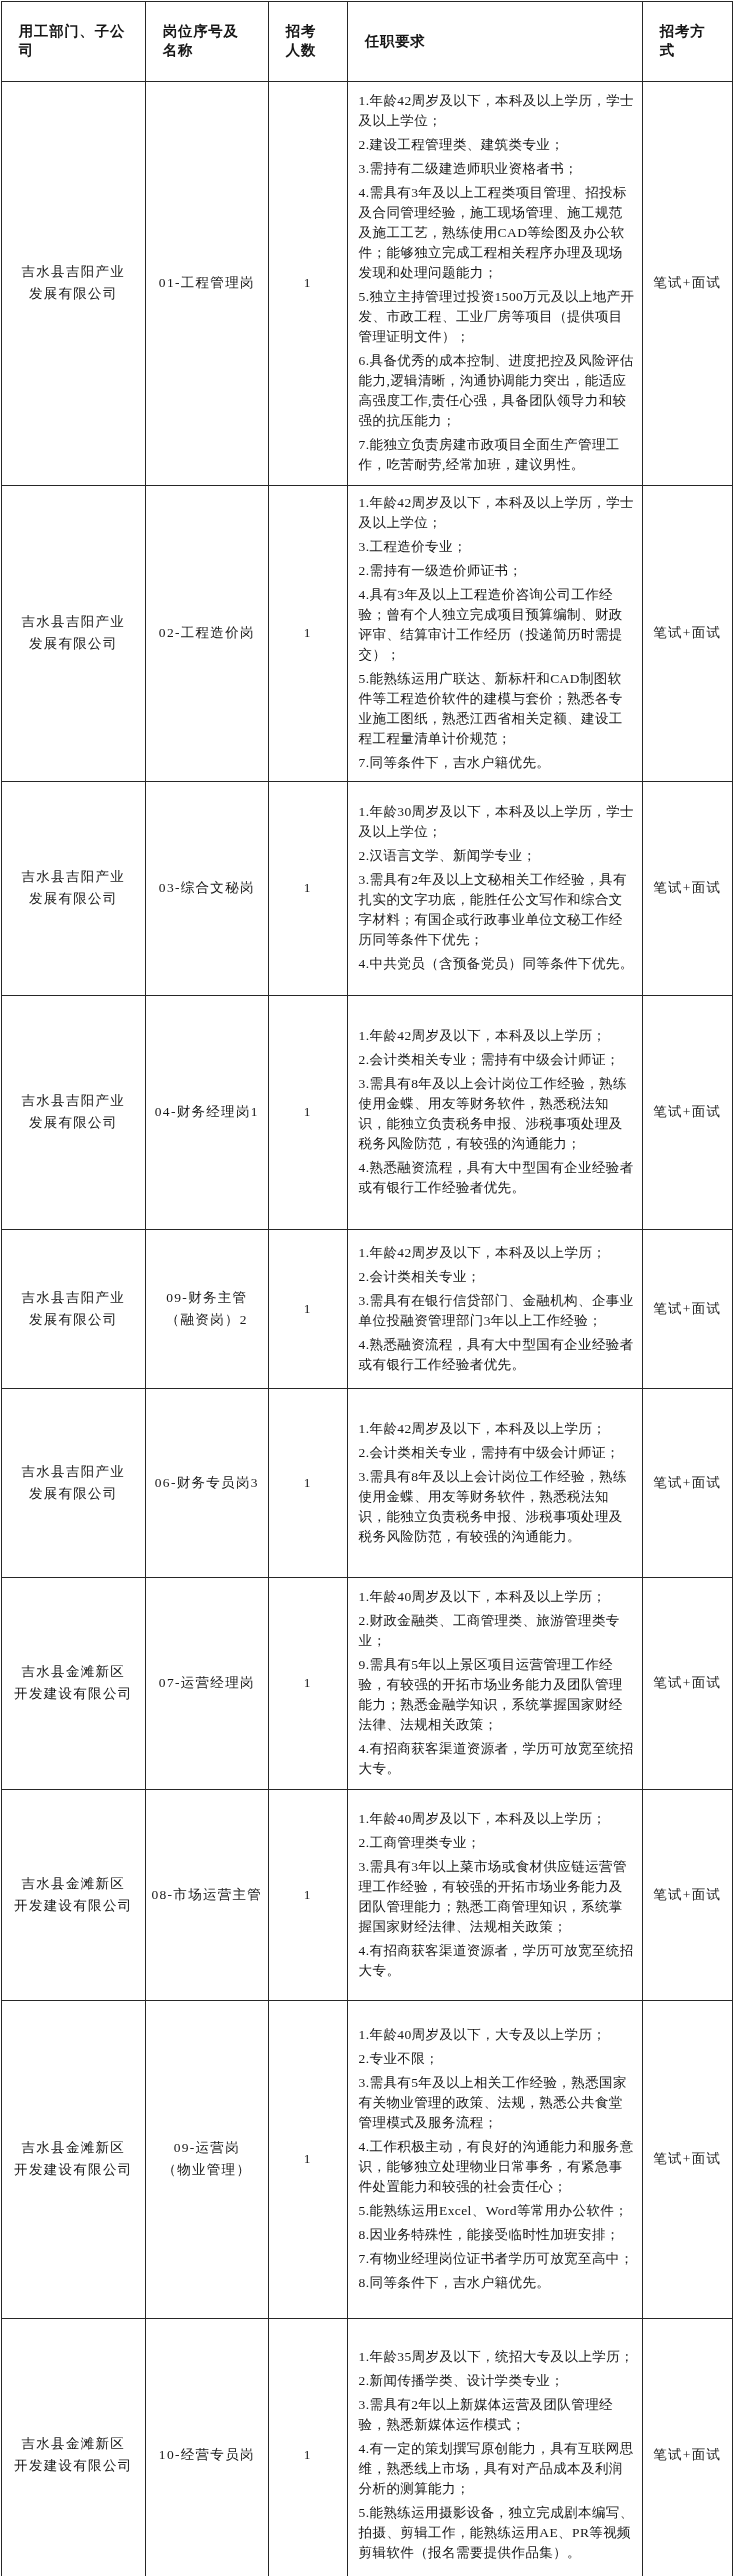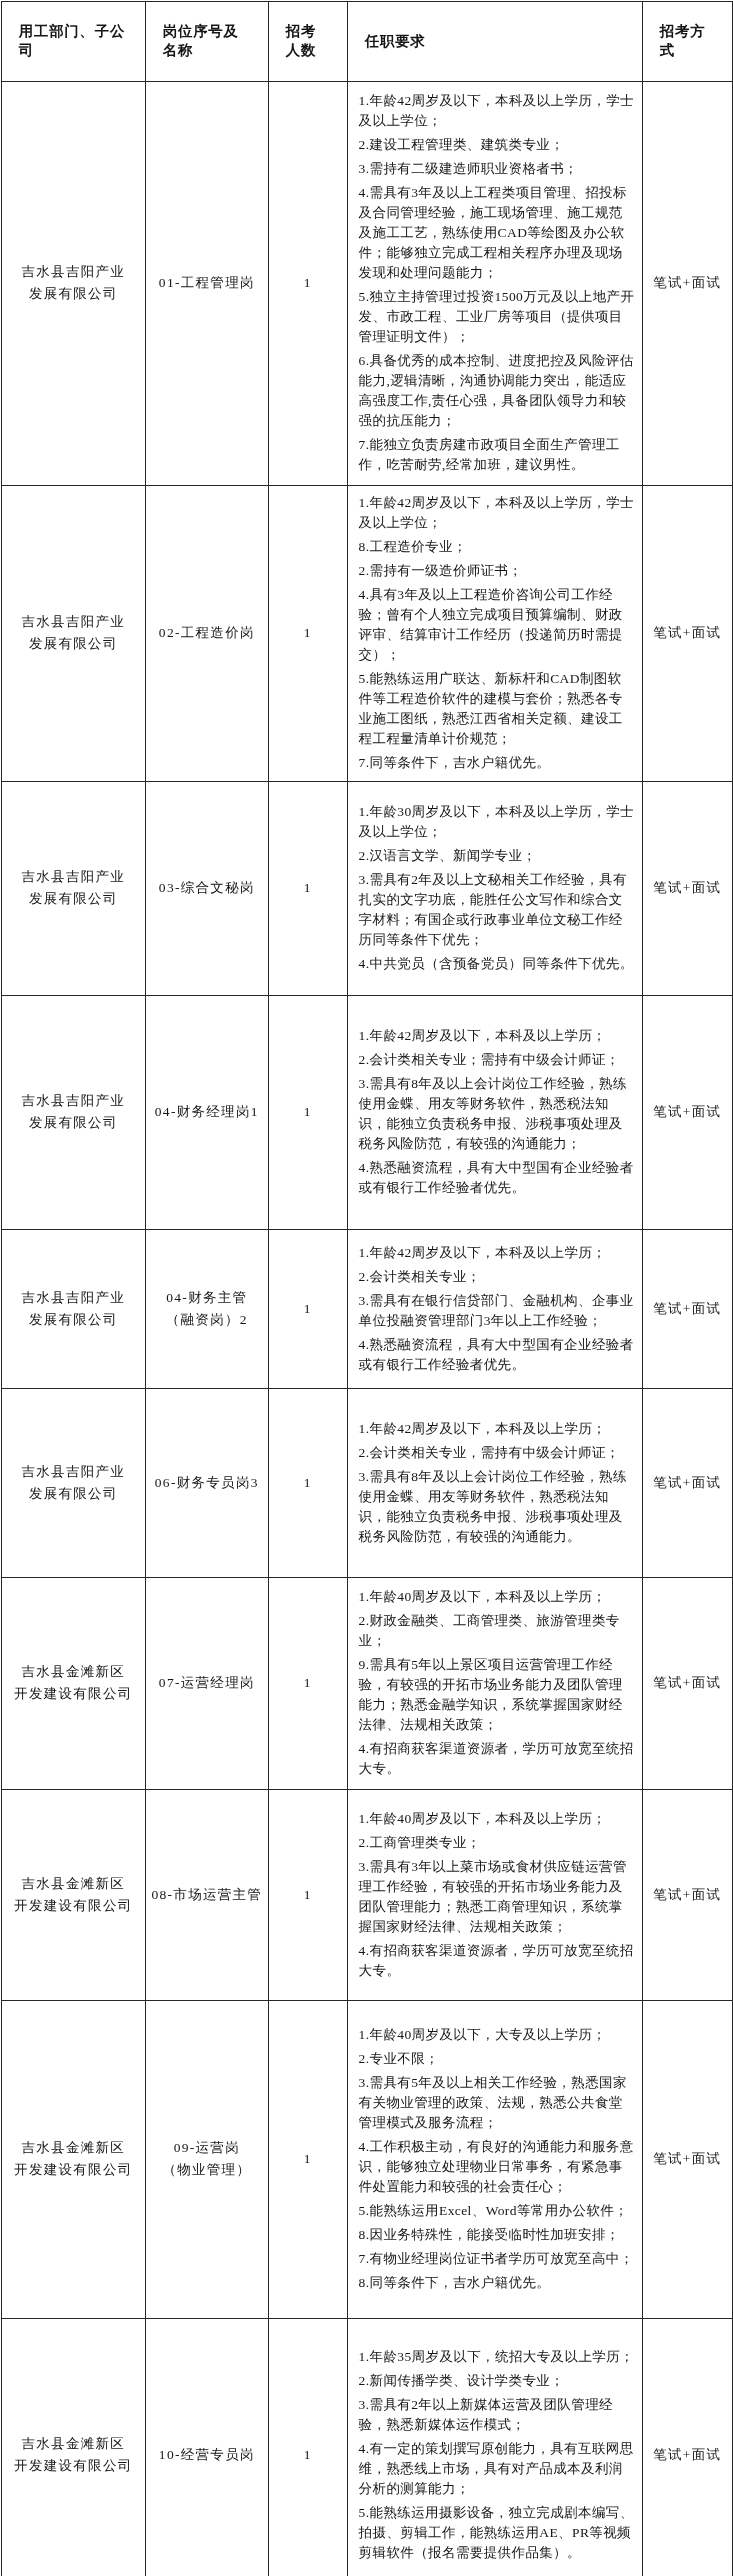--- a/index.html
+++ b/index.html
@@ -110,21 +110,21 @@
     <td class="c-center">笔试+面试</td>
   </tr>
 
   <tr>
     <td class="c-center">吉水县吉阳产业
 发展有限公司</td>
     <td class="c-center">02-工程造价岗</td>
     <td class="c-center">1</td>
     <td class="c-req">
             <div class="req-item">1.年龄42周岁及以下，本科及以上学历，学士及以上学位；</div>
-            <div class="req-item">8.工程造价专业；</div>
+            <div class="req-item">3.工程造价专业；</div>
             <div class="req-item">2.需持有一级造价师证书；</div>
             <div class="req-item">4.具有3年及以上工程造价咨询公司工作经验；曾有个人独立完成项目预算编制、财政评审、结算审计工作经历（投递简历时需提交）；</div>
             <div class="req-item">5.能熟练运用广联达、新标杆和CAD制图软件等工程造价软件的建模与套价；熟悉各专业施工图纸，熟悉江西省相关定额、建设工程工程量清单计价规范；</div>
             <div class="req-item">7.同等条件下，吉水户籍优先。</div>
           </td>
     <td class="c-center">笔试+面试</td>
   </tr>
 
   <tr>
     <td class="c-center">吉水县吉阳产业
@@ -150,21 +150,21 @@
             <div class="req-item">2.会计类相关专业；需持有中级会计师证；</div>
             <div class="req-item">3.需具有8年及以上会计岗位工作经验，熟练使用金蝶、用友等财务软件，熟悉税法知识，能独立负责税务申报、涉税事项处理及税务风险防范，有较强的沟通能力；</div>
             <div class="req-item">4.熟悉融资流程，具有大中型国有企业经验者或有银行工作经验者优先。</div>
           </td>
     <td class="c-center">笔试+面试</td>
   </tr>
 
   <tr>
     <td class="c-center">吉水县吉阳产业
 发展有限公司</td>
-    <td class="c-center">04-财务主管
+    <td class="c-center">09-财务主管
 （融资岗）2</td>
     <td class="c-center">1</td>
     <td class="c-req">
             <div class="req-item">1.年龄42周岁及以下，本科及以上学历；</div>
             <div class="req-item">2.会计类相关专业；</div>
             <div class="req-item">3.需具有在银行信贷部门、金融机构、企事业单位投融资管理部门3年以上工作经验；</div>
             <div class="req-item">4.熟悉融资流程，具有大中型国有企业经验者或有银行工作经验者优先。</div>
           </td>
     <td class="c-center">笔试+面试</td>
   </tr>

